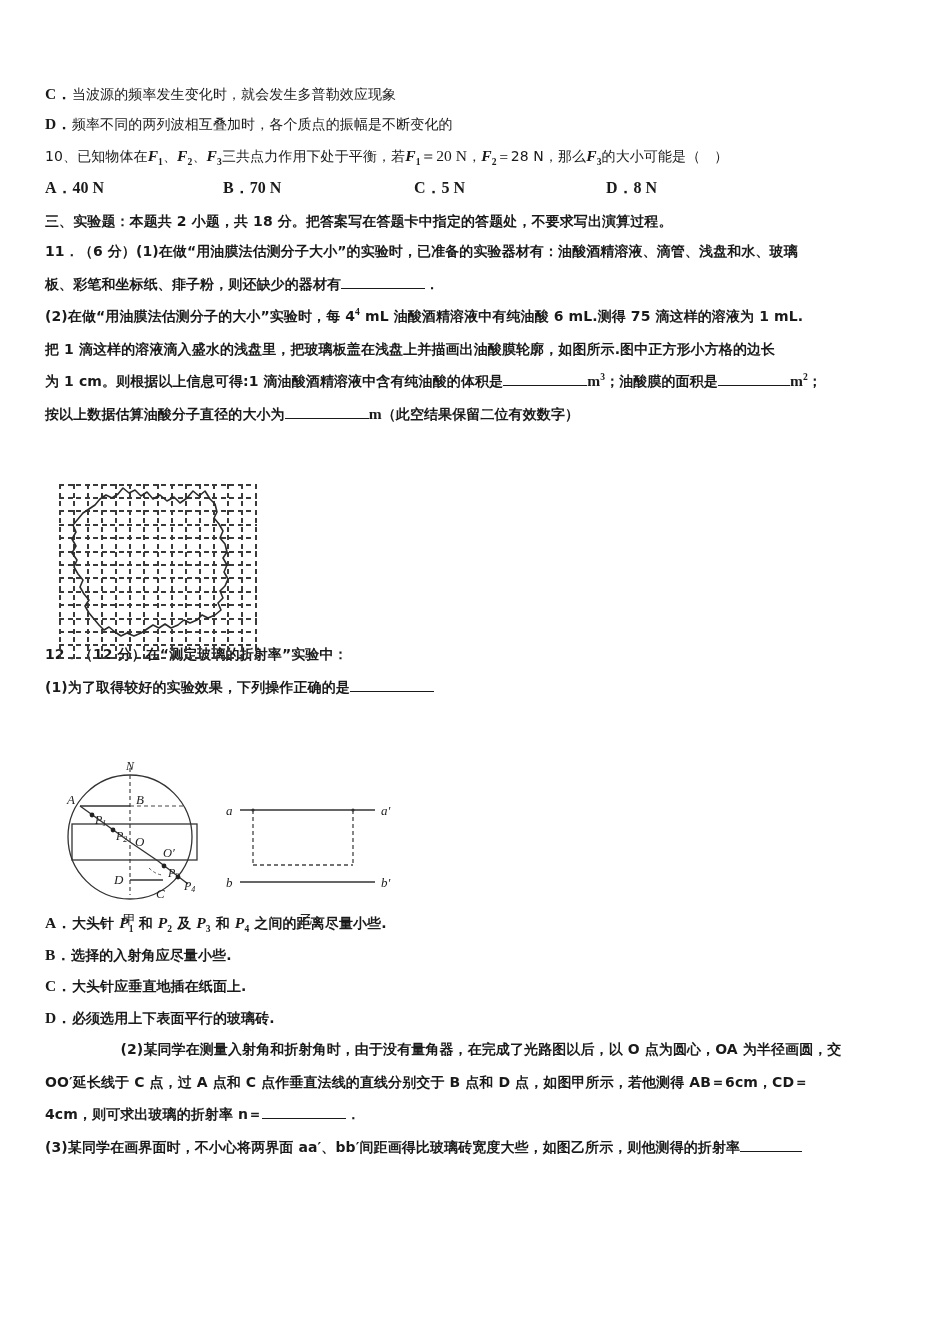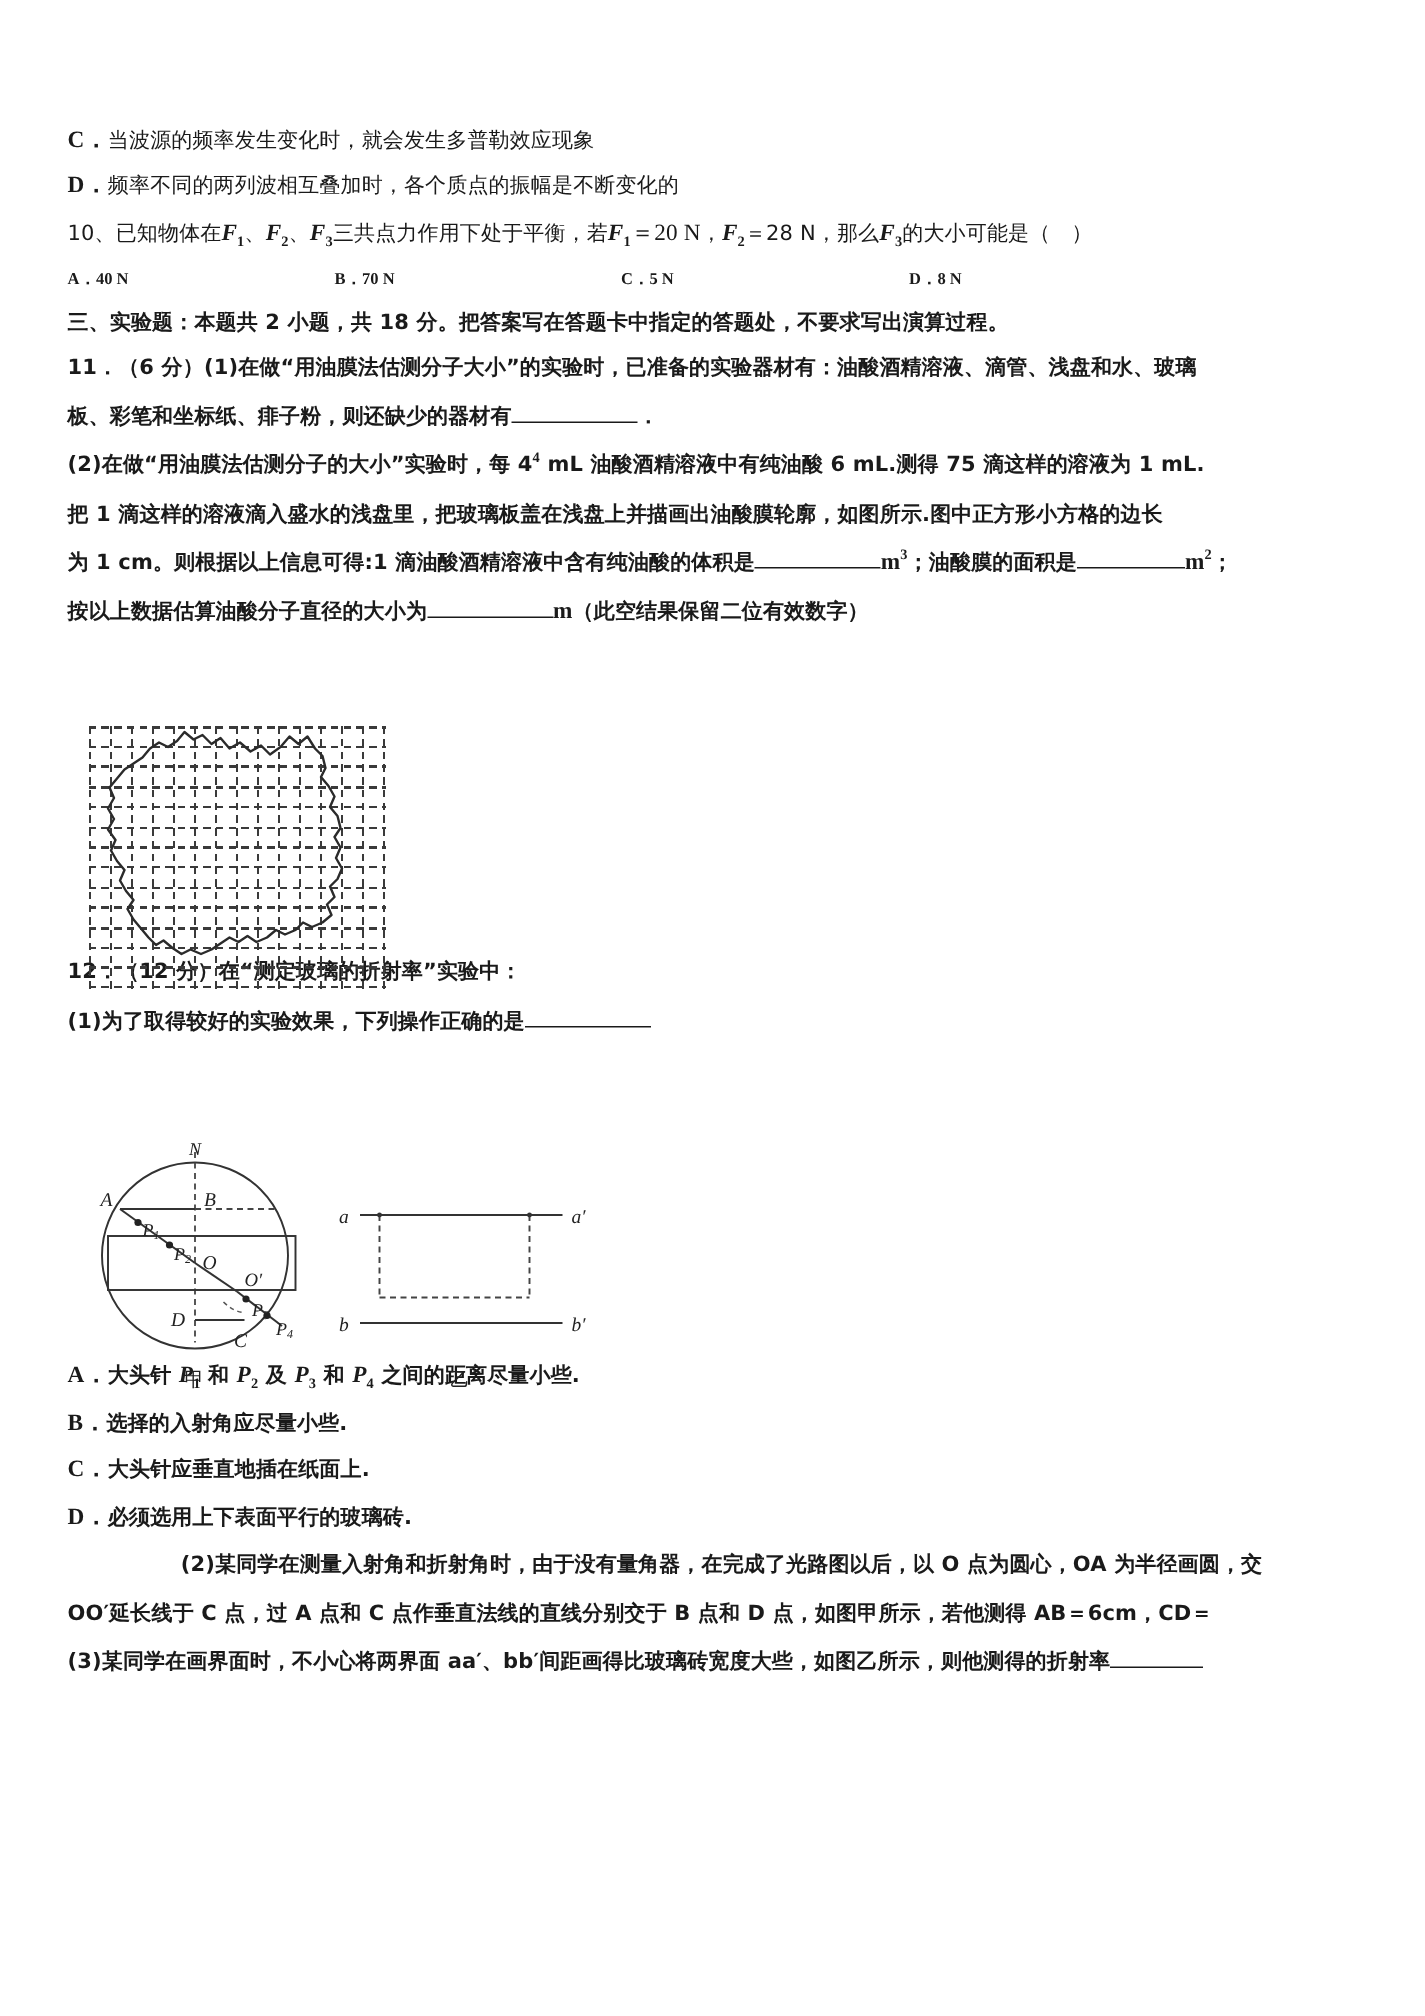--- a/index.html
+++ b/index.html
@@ -47,21 +47,21 @@
   sub { font-size: 0.62em; vertical-align: sub; line-height: 0; }
   .blank { display:inline-block; border-bottom: 1.4px solid #1a1a1a; vertical-align: baseline; }
   .b-short { width: 62px; }
   .b-mid   { width: 72px; }
   .b-long  { width: 84px; }
 
   
   .choices-row {
     display: flex;
     margin: 0 0 10px 0;
-    font-size: 11px;
+    font-size: 16px;
   }
   .choices-row > div { flex: 0 0 auto; }
   .c1 { width: 178px; }
   .c2 { width: 191px; }
   .c3 { width: 192px; }
 
   
   .fig-grid-wrap {
     position: absolute;
     left: 57px;
@@ -164,20 +164,23 @@
     </div>
 
     <div class="line" style="margin-bottom:17px;text-align:center;">
       <span class="cn bold">(2)</span><span class="cn bold">某同学在测量入射角和折射角时，由于没有量角器，在完成了光路图以后，以 O 点为圆心，OA 为半径画圆，交</span>
     </div>
 
     <div class="line" style="margin-bottom:17px;">
       <span class="cn bold">OO′延长线于 C 点，过 A 点和 C 点作垂直法线的直线分别交于 B 点和 D 点，如图甲所示，若他测得 AB＝6cm，CD＝</span>
     </div>
 
+    <div class="line" style="margin-bottom:17px;">
+      <span class="cn bold">4cm，则可求出玻璃的折射率 n＝</span><span class="blank b-long"></span><span class="cn bold">．</span>
+    </div>
 
     <div class="line">
       <span class="cn bold">(3)</span><span class="cn bold">某同学在画界面时，不小心将两界面 aa′、bb′间距画得比玻璃砖宽度大些，如图乙所示，则他测得的折射率</span><span class="blank b-short"></span>
     </div>
 
   </div>
 
   <div class="fig-grid-wrap">
     <svg width="202" height="179" viewBox="0 0 202 179" xmlns="http://www.w3.org/2000/svg">
       <g stroke="#3a3a3a" stroke-width="1.5" stroke-dasharray="5,3.5" fill="none" shape-rendering="crispEdges">

